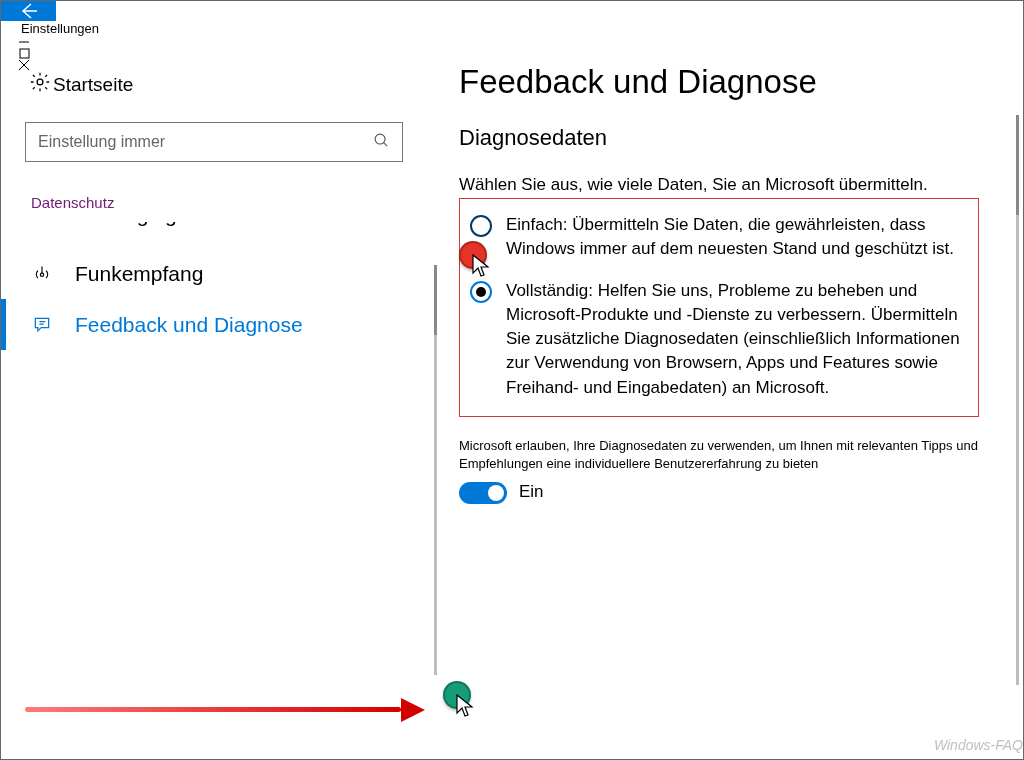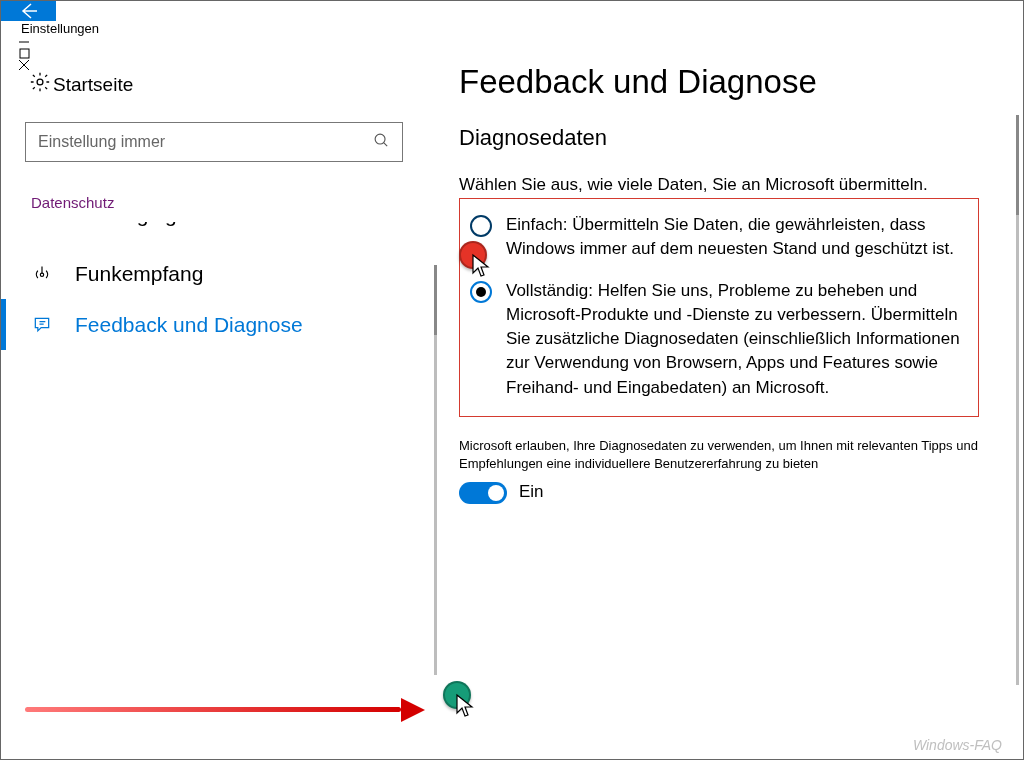--- a/index.html
+++ b/index.html
@@ -48,21 +48,21 @@
   .toggle-row { display:flex; align-items:flex-start; gap:12px; margin-top:8px; font-size:17px; position:relative;}
   .toggle { width:48px; height:22px; border-radius:11px; background:#0078d7; position:relative;}
   .toggle::after{content:"";position:absolute; right:3px; top:3px; width:16px;height:16px;background:#fff;border-radius:50%;}
   .main-scroll{position:absolute; right:4px; top:80px; width:3px; height:570px; background:#bdbdbd;}
   .main-scroll::before{content:"";position:absolute;left:0;right:0;top:0;height:100px;background:#888;}
   
   .dot { position:absolute; width:28px; height:28px; border-radius:50%; border:2px solid rgba(0,0,0,.25); box-shadow:0 2px 3px rgba(0,0,0,.25);}
   .dot.red{ background:#e53327;}
   .dot.green{ background:#169c78;}
   .cursor{position:absolute;}
-  .watermark{position:absolute; right:21px; bottom:6px; font-size:14px; color:#bfbfbf; font-style:italic;}
+  .watermark{position:absolute; right:0; bottom:6px; font-size:14px; color:#bfbfbf; font-style:italic;}
 </style>
 </head>
 <body>
 
 <div class="window">
 
   <div class="titlebar">
     <div class="back-btn">
       <svg width="20" height="20" viewBox="0 0 20 20" fill="none" stroke-width="1.5">
           <path d="M12 3 L4 10 L12 17 M4 10 H18"></path>

